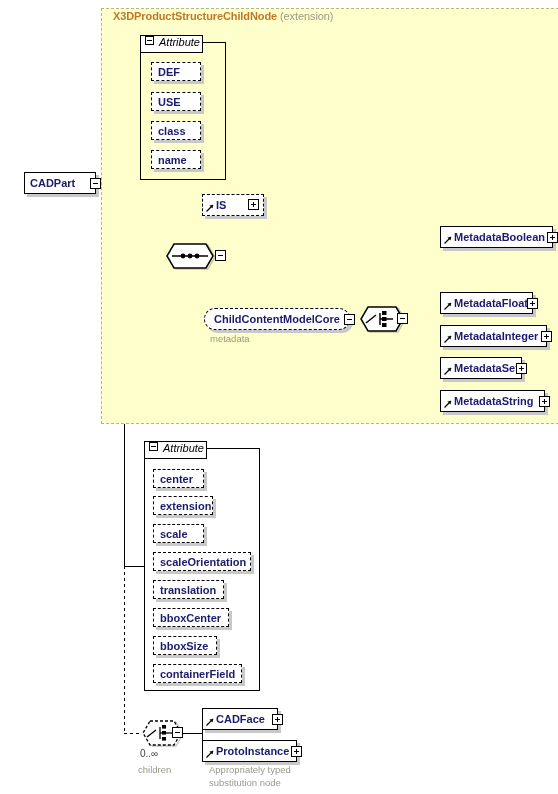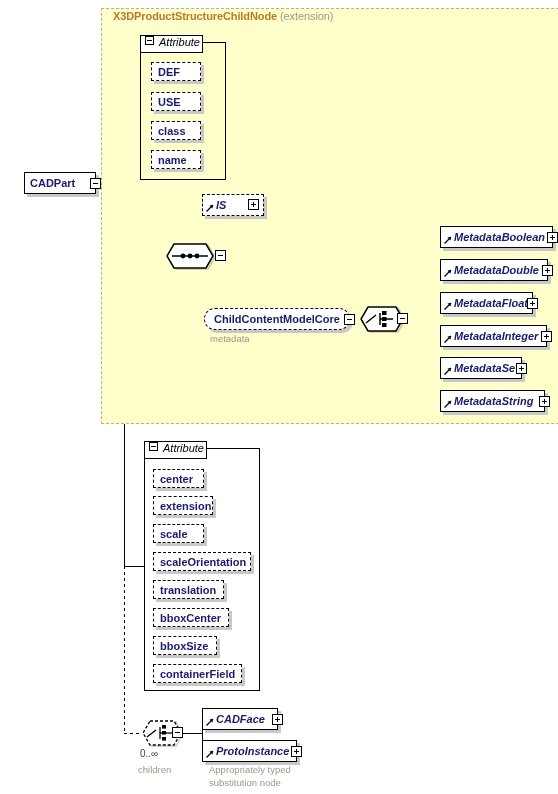--- a/index.html
+++ b/index.html
@@ -64,21 +64,21 @@
   .node.dashed {
     border: 1.5px dashed #000000;
   }
   .node.rounded {
     border-radius: 11px;
     border: 1.5px dashed #000000;
   }
   .node .lbl {
     padding: 0 5px;
   }
-  .node.hasarrow .lbl { padding-left: 13px; font-style: italic; }
+  .node.hasarrow .lbl { padding-left: 13px; }
 
   
   .ne-arrow {
     position: absolute;
     left: 3px;
     bottom: 3px;
     width: 8px; height: 8px;
   }
   .ne-arrow svg { display:block; }
 
@@ -309,30 +309,20 @@
     <span class="ne-arrow">
       <svg width="8" height="8" viewBox="0 0 8 8">
           <path d="M0.5 7.5 L7 1" stroke="#000" stroke-width="1.3" fill="none"></path>
           <path d="M7 1 L3.4 1.4 L6.6 4.6 Z" fill="#000"></path>
         </svg>
     </span>
     <span class="lbl">MetadataBoolean</span>
     <span class="expander plus" style="right:-6px; top:5px;"></span>
   </div>
 
-  <div class="node hasarrow" style="left:424px; top:259px; width:108px;">
-    <span class="ne-arrow">
-      <svg width="8" height="8" viewBox="0 0 8 8">
-          <path d="M0.5 7.5 L7 1" stroke="#000" stroke-width="1.3" fill="none"></path>
-          <path d="M7 1 L3.4 1.4 L6.6 4.6 Z" fill="#000"></path>
-        </svg>
-    </span>
-    <span class="lbl">MetadataDouble</span>
-    <span class="expander plus" style="right:-6px; top:5px;"></span>
-  </div>
 
   <div class="node hasarrow" style="left:424px; top:292px; width:93px;">
     <span class="ne-arrow">
       <svg width="8" height="8" viewBox="0 0 8 8">
           <path d="M0.5 7.5 L7 1" stroke="#000" stroke-width="1.3" fill="none"></path>
           <path d="M7 1 L3.4 1.4 L6.6 4.6 Z" fill="#000"></path>
         </svg>
     </span>
     <span class="lbl">MetadataFloat</span>
     <span class="expander plus" style="right:-6px; top:5px;"></span>

